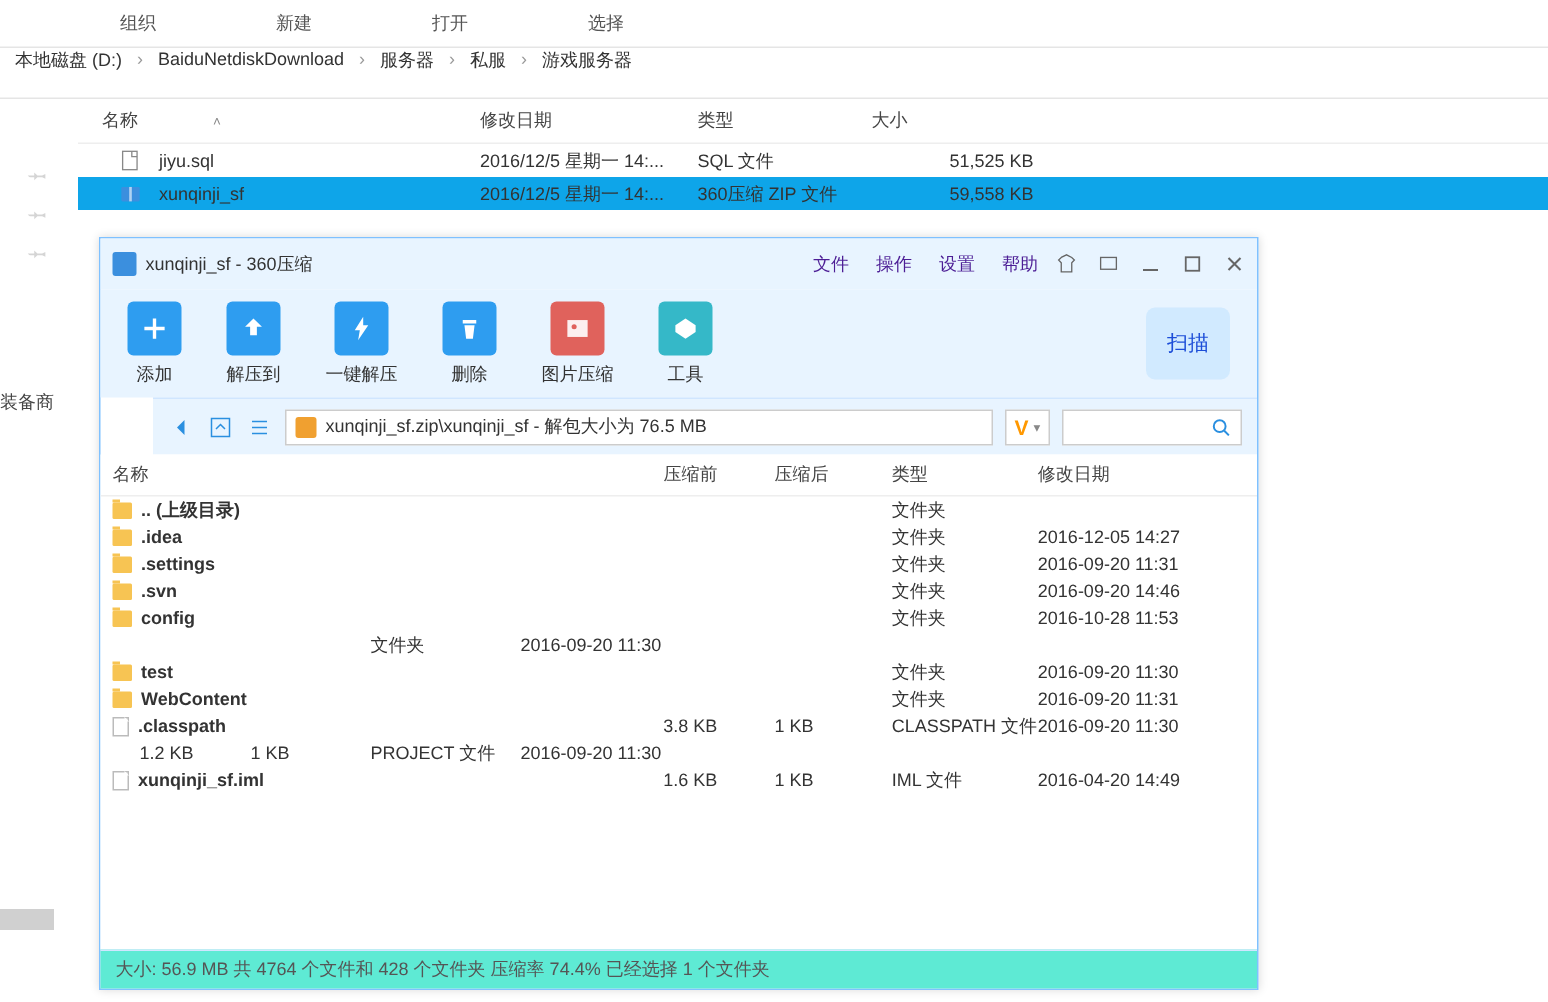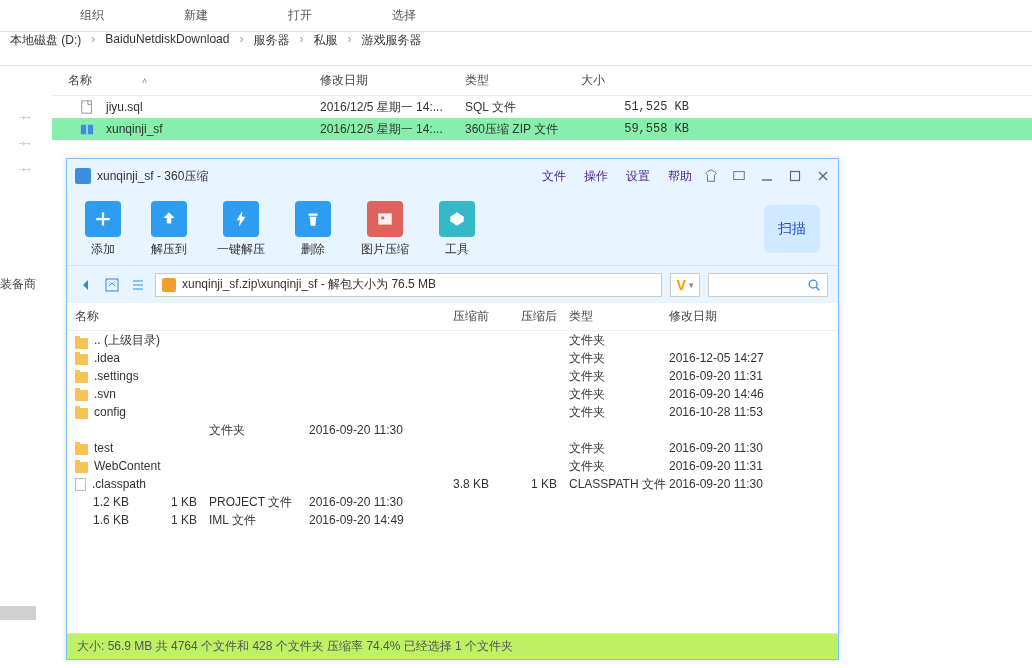--- a/index.html
+++ b/index.html
@@ -10,74 +10,74 @@
 .ribbon span { cursor: pointer; }
 
 
 .breadcrumb { height: 34px; display: flex; align-items: flex-start; padding-left: 4px; border-bottom: 1px solid #e5e5e5; font-size: 12px; }
 .breadcrumb .crumb { padding: 0 6px; cursor: pointer; }
 .breadcrumb .sep { color: #999; padding: 0 4px; }
 
 
 .pins { position: absolute; left: 20px; top: 110px; display: flex; flex-direction: column; gap: 14px; }
 .pin-icon { width: 12px; height: 12px; color: #888; transform: rotate(45deg); }
-.pin-label { position: absolute; left: 0; top: 276px; font-size: 12px; color: #444; }
+.pin-label { position: absolute; left: 0; top: 260px; font-size: 12px; color: #444; }
 
 
 .explorer { margin-left: 52px; }
 .exp-header { display: flex; height: 30px; align-items: center; border-bottom: 1px solid #eee; }
 .exp-header .col { font-size: 12px; color: #444; }
 .col-name { width: 268px; padding-left: 16px; display:flex; align-items:center; gap:6px; }
 .col-date { width: 145px; }
 .col-type { width: 116px; }
-.col-size { width: 128px; text-align: right; padding-right: 20px; font-family: Liberation Mono, monospace; }
+.col-size { width: 128px; text-align: right; padding-right: 20px; }
 .sort-ind { font-size: 9px; color: #888; margin-left: 44px; }
 
 .exp-row { display: flex; height: 22px; align-items: center; font-size: 12px; }
-.exp-row.selected { background: #86efac; }
+.exp-row.selected { background: #0ea5e9; }
 .file-icon { width: 14px; height: 14px; margin-right: 6px; margin-left: 12px; flex-shrink:0; }
 
 
 .zip-window { position: absolute; left: 66px; top: 158px; width: 773px; height: 502px; border: 1px solid #7fc1ff; background: #fff; box-shadow: 0 0 6px rgba(0,0,0,0.15); display:flex; flex-direction:column; }
 .zip-title { height: 34px; background: #e8f4ff; display: flex; align-items: center; padding: 0 8px; font-size: 12px; }
 .zip-title .t-icon { width:16px; height:16px; margin-right:6px; background:#3b8fde; border-radius:2px; position:relative; }
 .zip-title .title-text { flex:1; color:#333; }
 .zip-menus { display:flex; gap:18px; color:#4c1d95; margin-right:12px; }
 .zip-win-right { display:flex; align-items:center; gap:14px; }
 .zip-win-right .wicon { width:14px; height:14px; color:#666; cursor:pointer; display:flex; align-items:center; justify-content:center; }
 
 .zip-toolbar { height: 72px; background: #e8f4ff; display:flex; align-items:center; padding: 0 18px; gap:30px; }
 .tb-item { display:flex; flex-direction:column; align-items:center; gap:4px; cursor:pointer; }
 .tb-icon { width: 36px; height: 36px; border-radius:4px; display:flex; align-items:center; justify-content:center; }
 .tb-item .lbl { font-size:12px; color:#333; }
 .scan-badge { margin-left:auto; width:56px; height:48px; background:rgba(78,178,255,0.15); border-radius:6px; display:flex; align-items:center; justify-content:center; color:#1d4ed8; font-size:14px; font-weight:500; }
 
-.zip-nav { height: 38px; background:#e8f4ff; border-top:1px solid #d0e6ff; display:flex; align-items:center; padding:0 10px; gap:8px; }
+.zip-nav { height: 38px; background:#e8f4ff; border-top:1px solid #d0e6ff; display:flex; align-items:center; padding:0 10px; gap:8px;margin-left:35px; }
 .nav-icon { width:18px; height:18px; color:#2a8fe0; cursor:pointer; display:flex; align-items:center; justify-content:center; }
 .nav-path { flex:1; height:24px; background:#fff; border:1px solid #ccc; display:flex; align-items:center; padding:0 6px; }
 .nav-path .pimg { width:14px; height:14px; background:#f0a030; margin-right:6px; border-radius:2px; }
 .nav-caret { width:30px; height:24px; border:1px solid #ccc; background:#fff; display:flex; align-items:center; justify-content:center; color:#ff9800; cursor:pointer; }
 .nav-search { width:120px; height:24px; border:1px solid #ccc; background:#fff; display:flex; align-items:center; justify-content:flex-end; padding-right:6px; }
 .nav-search .sicon { color:#2a8fe0; }
 
 .zip-list { flex:1; overflow:hidden; background:#fff; }
 .zip-header { display:flex; height:28px; align-items:center; border-bottom:1px solid #eee; font-size:12px; color:#444; }
 .zcol-name { width:360px; padding-left:8px; }
 .zcol-before { width:62px; text-align:right; }
-.zcol-after { width:68px; text-align:right; }
+.zcol-after { width:68px; text-align:left;margin-left:38px; }
 .zcol-type { width:112px; padding-left:12px; }
 .zcol-date { width:150px; }
 .zip-row { display:flex; height:18px; align-items:center; font-size:12px; }
-.zrow-name { width:360px; padding-left:8px; display:flex; align-items:flex-end; }
+.zrow-name { width:360px; padding-left:8px; display:flex; align-items:center;font-weight:bold; }
 .folder-ic { width:13px; height:11px; background:#f7c453; border-radius:1px; margin-right:6px; flex-shrink:0; position:relative; }
 .folder-ic::before { content:''; position:absolute; top:-2px; left:0; width:5px; height:2px; background:#f7c453; }
 .file-ic { width:11px; height:13px; border:1px solid #bbb; background:#fff; margin-right:6px; flex-shrink:0; position:relative; }
 .file-ic::after { content:''; position:absolute; right:-1px; top:-1px; border-left:3px solid #fff; border-top:3px solid transparent; }
 
-.zip-status { height:26px; background:#bef264; border-top:1px solid #d0e6ff; display:flex; align-items:center; padding:0 10px; font-size:12px; color:#555; }
+.zip-status { height:26px; background:#5eead4; border-top:1px solid #d0e6ff; display:flex; align-items:center; padding:0 10px; font-size:12px; color:#555; }
 
 .bottom-strip { position:absolute; left:0; bottom:48px; width:36px; height:14px; background:#d0d0d0; }
 </style>
 </head>
 <body>
 
 <div class="ribbon">
   <span>组织</span>
   <span>新建</span>
   <span>打开</span>
@@ -364,24 +364,28 @@
           <div class="zcol-type">CLASSPATH 文件</div>
           <div class="zcol-date">2016-09-20 11:30</div>
         </div>
         <div class="zip-row">
           <div class="zcol-before">1.2 KB</div>
           <div class="zcol-after">1 KB</div>
           <div class="zcol-type">PROJECT 文件</div>
           <div class="zcol-date">2016-09-20 11:30</div>
         </div>
         <div class="zip-row">
+          <div class="zrow-name">
+            <div class="file-ic"></div>
+            <span>xunqinji_sf.iml</span>
+          </div>
           <div class="zcol-before">1.6 KB</div>
           <div class="zcol-after">1 KB</div>
           <div class="zcol-type">IML 文件</div>
-          <div class="zcol-date">2016-09-20 14:49</div>
+          <div class="zcol-date">2016-04-20 14:49</div>
         </div>
       </div>
   </div>
 
   <div class="zip-status">大小: 56.9 MB 共 4764 个文件和 428 个文件夹 压缩率 74.4% 已经选择 1 个文件夹</div>
 </div>
 
 <div class="bottom-strip"></div>
 
 </body></html>

